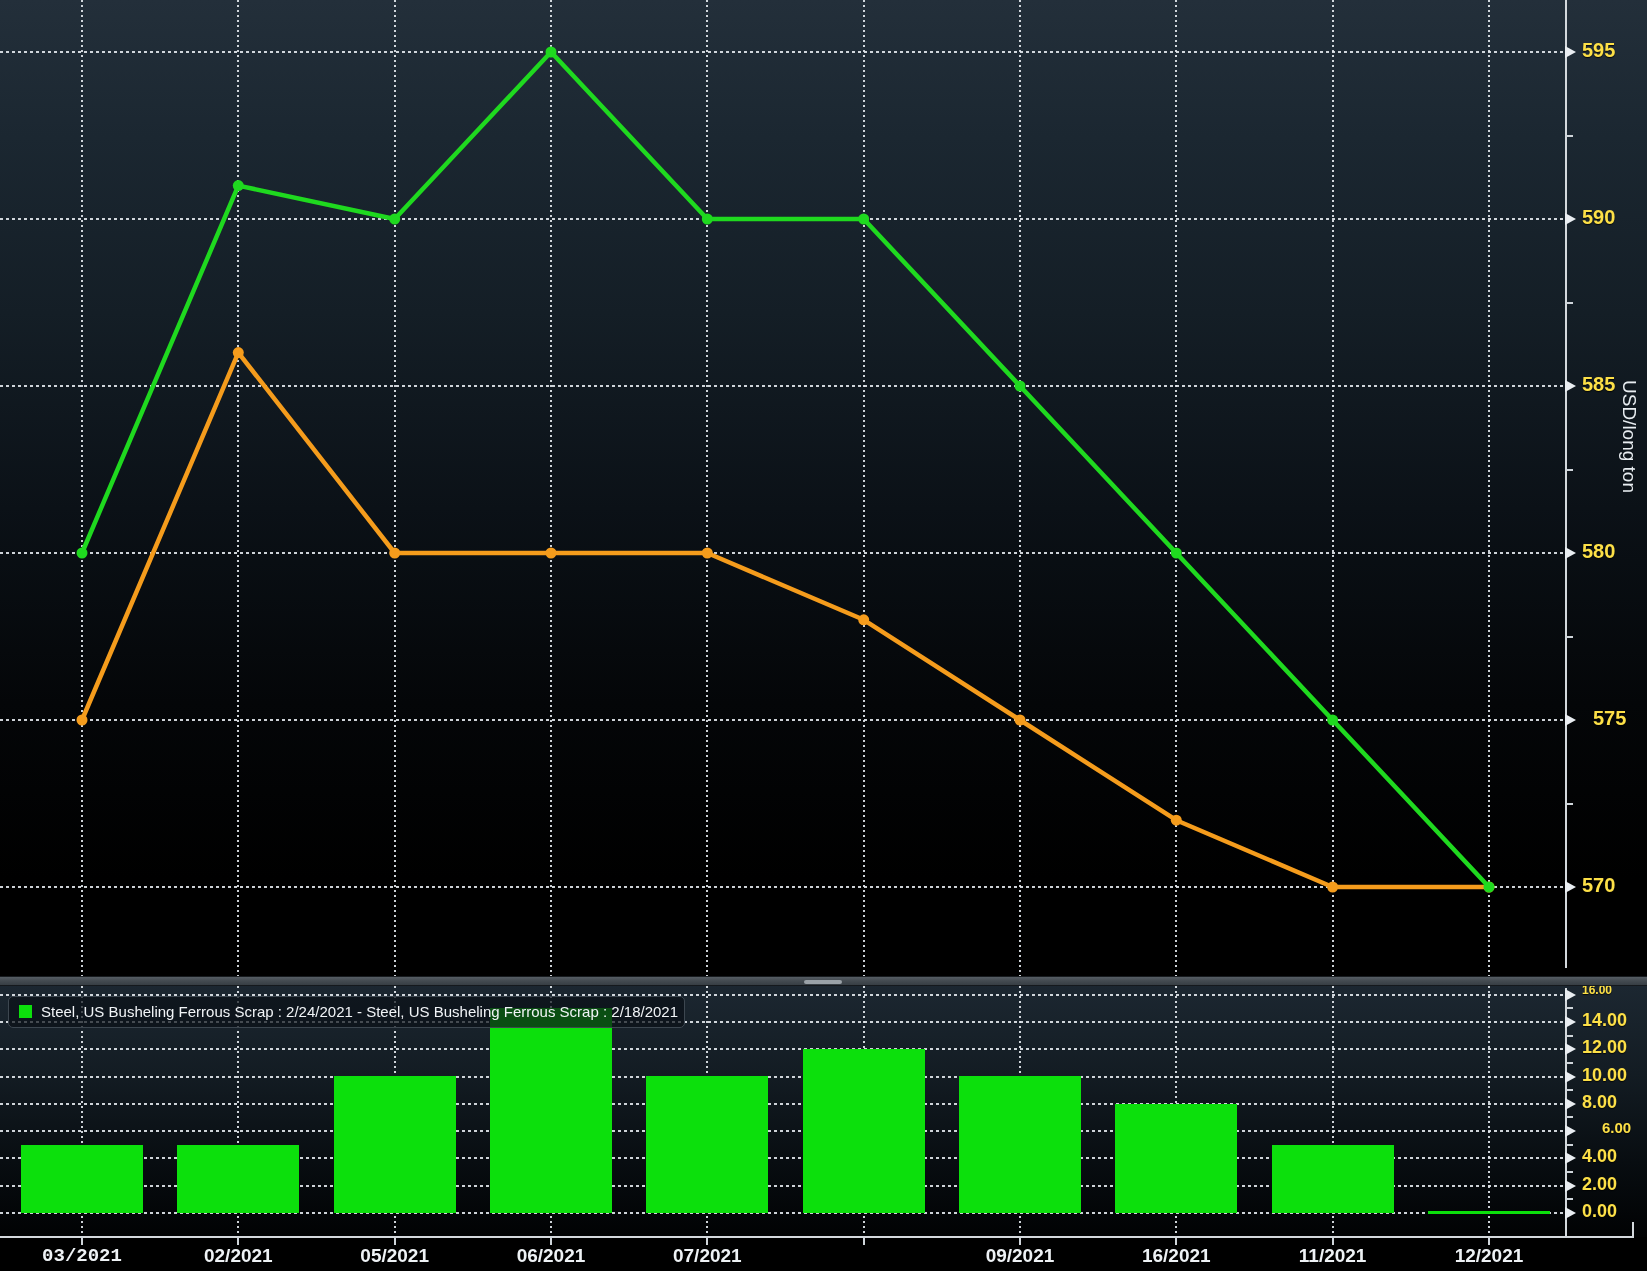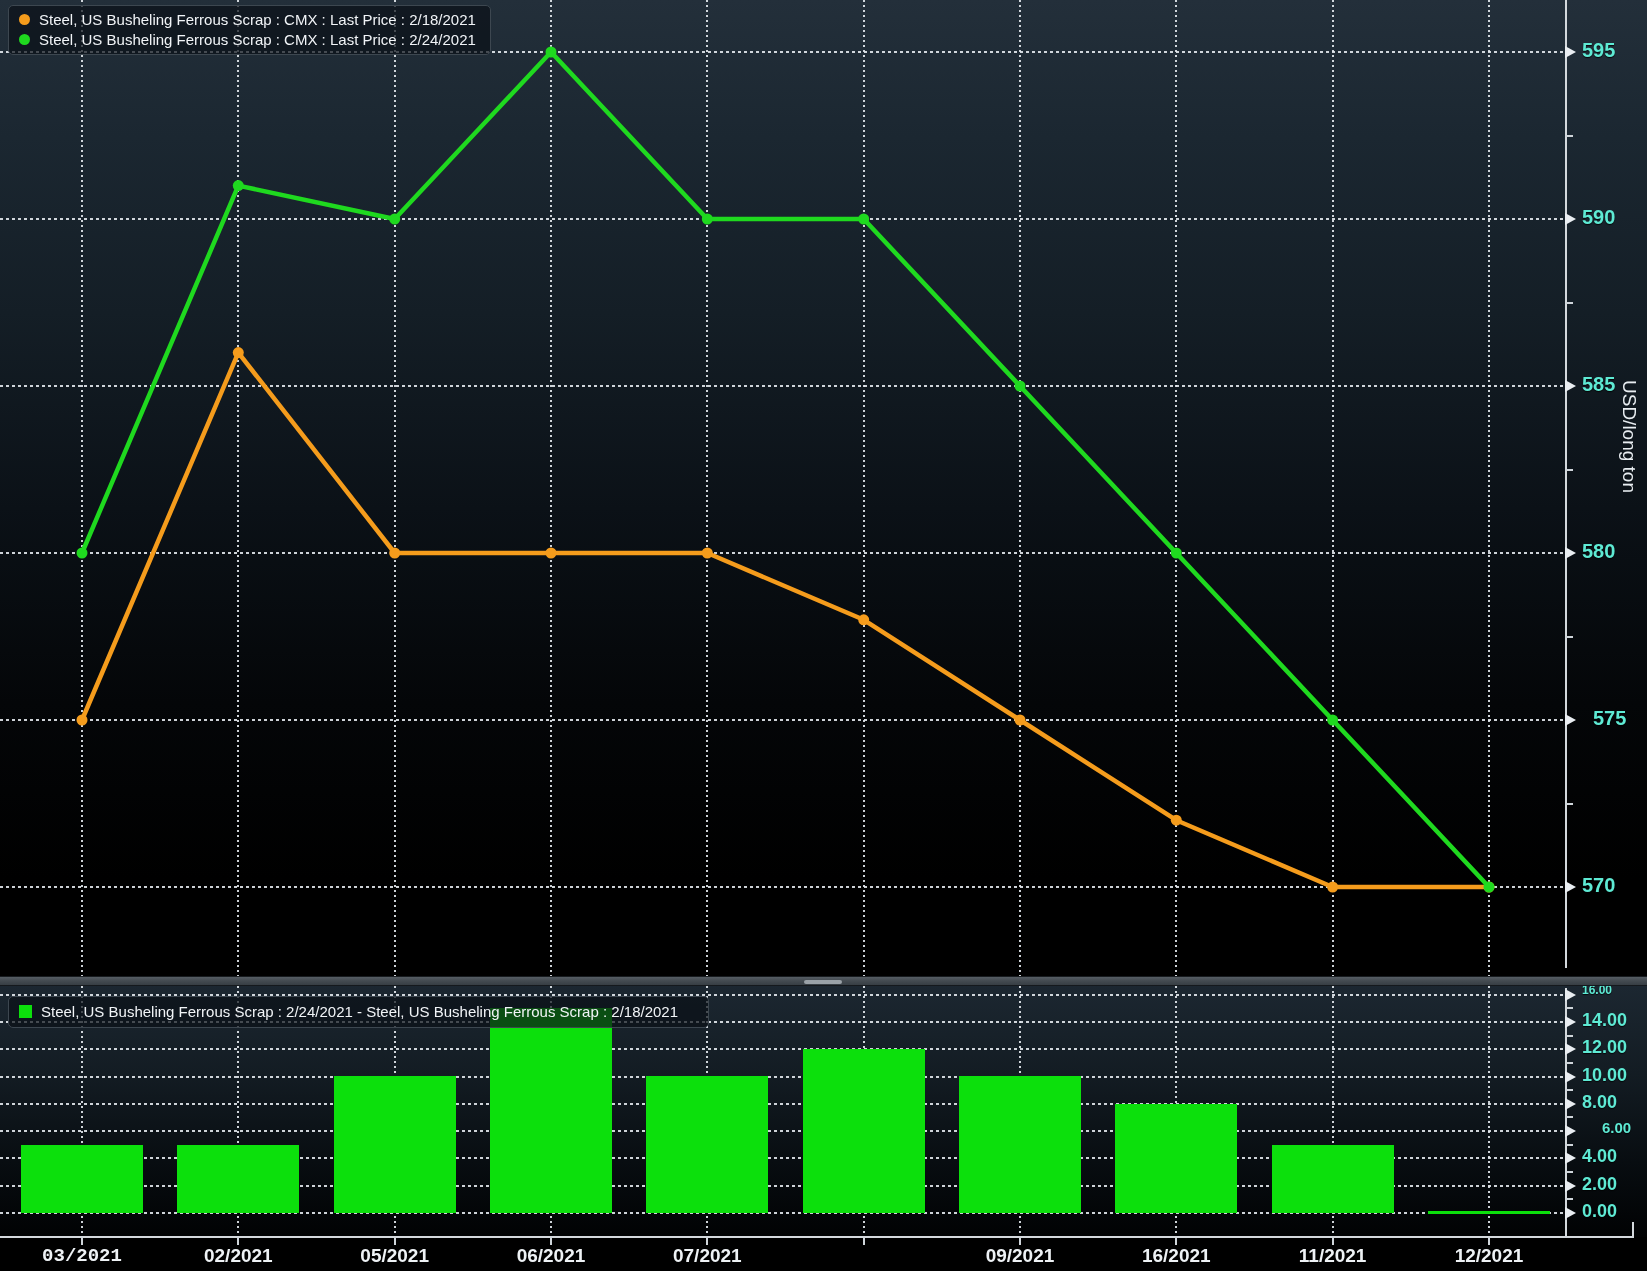--- a/index.html
+++ b/index.html
@@ -14,21 +14,21 @@
   .hgrid{position:absolute;height:2px;z-index:1;
     background-image:repeating-linear-gradient(to right,rgba(233,238,243,.88) 0 3px,transparent 3px 6px);}
   .bar{position:absolute;z-index:2;}
   .lines-svg{position:absolute;left:0;top:0;z-index:3;pointer-events:none;}
   .vaxis{position:absolute;width:2px;background:#d3d8dc;z-index:5;}
   .haxis{position:absolute;height:2px;background:#d3d8dc;z-index:5;}
   .endcap{position:absolute;width:2px;height:14px;background:#d3d8dc;z-index:5;}
   .arrow{position:absolute;width:0;height:0;border-top:6px solid transparent;
     border-bottom:6px solid transparent;border-left:11px solid #e9edf1;z-index:5;}
   .minor{position:absolute;width:8px;height:2px;background:#cfd5da;z-index:5;}
-  .ylabel{position:absolute;font-size:20px;font-weight:bold;color:#5eead4;z-index:5;
+  .ylabel{position:absolute;font-size:20px;font-weight:bold;color:#fde047;z-index:5;
     text-shadow:0 1px 1px rgba(0,0,0,.8);white-space:nowrap;}
   .xtick{position:absolute;width:2px;height:7px;background:#cfd5da;z-index:5;}
   .xlabel{position:absolute;font-size:19px;font-weight:bold;color:#eef2f5;z-index:5;
     text-align:center;text-shadow:0 1px 1px rgba(0,0,0,.8);}
   .yunit{position:absolute;left:1618px;top:380px;height:340px;writing-mode:vertical-rl;
     font-size:19px;color:#e8edf1;z-index:5;display:flex;align-items:center;}
   .legend{position:absolute;background:rgba(10,16,23,.7);border:1px solid #3d4750;
     border-radius:5px;z-index:8;padding:5px 14px 6px 10px;display:flex;flex-direction:column;gap:3px;}
   .legend-row{display:flex;align-items:center;gap:9px;font-size:15px;color:#f1f4f7;white-space:nowrap;}
   .dot{width:11px;height:11px;border-radius:50%;flex:0 0 auto;}
@@ -47,32 +47,22 @@
   <div class="panel-top"></div>
   <div class="panel-bottom"></div>
 
   <div class="vaxis" style="left:1565px;top:0;height:968px;"></div>
   <div class="vaxis" style="left:1565px;top:988px;height:248px;"></div>
   <div class="haxis" style="left:0;top:1236px;width:1634px;"></div>
   <div class="endcap" style="left:1632px;top:1222px;"></div>
 
   <div class="yunit">USD/long ton</div>
 
-  <div class="legend" style="left:8px;top:5px;">
-    <div class="legend-row">
-      <span class="dot" id="swatch-orange" style="background: rgb(245, 156, 28);"></span>
-      <span>Steel, US Busheling Ferrous Scrap : CMX : Last Price : 2/18/2021</span>
-    </div>
-    <div class="legend-row">
-      <span class="dot" id="swatch-green" style="background: rgb(31, 217, 31);"></span>
-      <span>Steel, US Busheling Ferrous Scrap : CMX : Last Price : 2/24/2021</span>
-    </div>
-  </div>
-
-  <div class="legend" style="left:8px;top:996px;padding:6px 30px 7px 10px;">
+
+  <div class="legend" style="left:8px;top:996px;padding:6px 6px 7px 10px;">
     <div class="legend-row">
       <span class="sq" id="swatch-bar" style="background: rgb(12, 224, 12);"></span>
       <span>Steel, US Busheling Ferrous Scrap : 2/24/2021 - Steel, US Busheling Ferrous Scrap : 2/18/2021</span>
     </div>
   </div>
 
   <div class="divider">
     <div class="divider-handle"></div>
   </div>
 <div class="vgrid" style="left: 81px; top: 0px; height: 976px;"></div>

